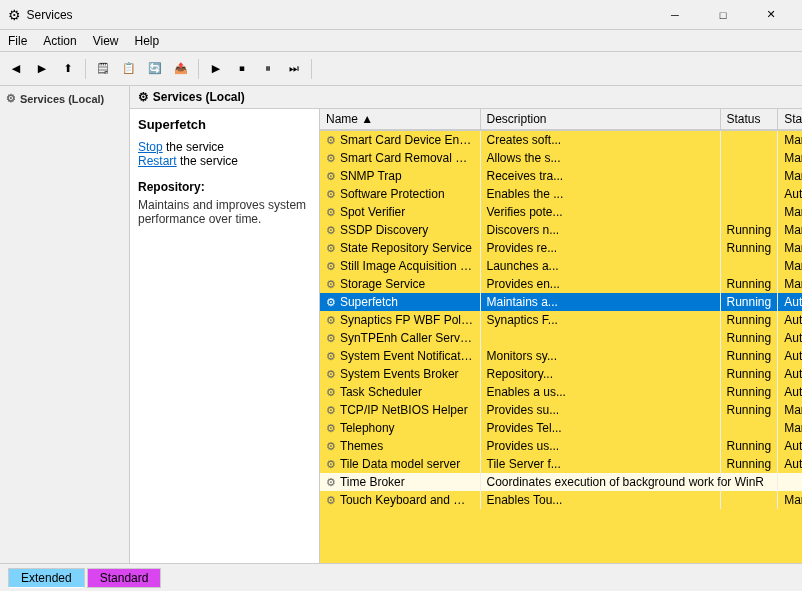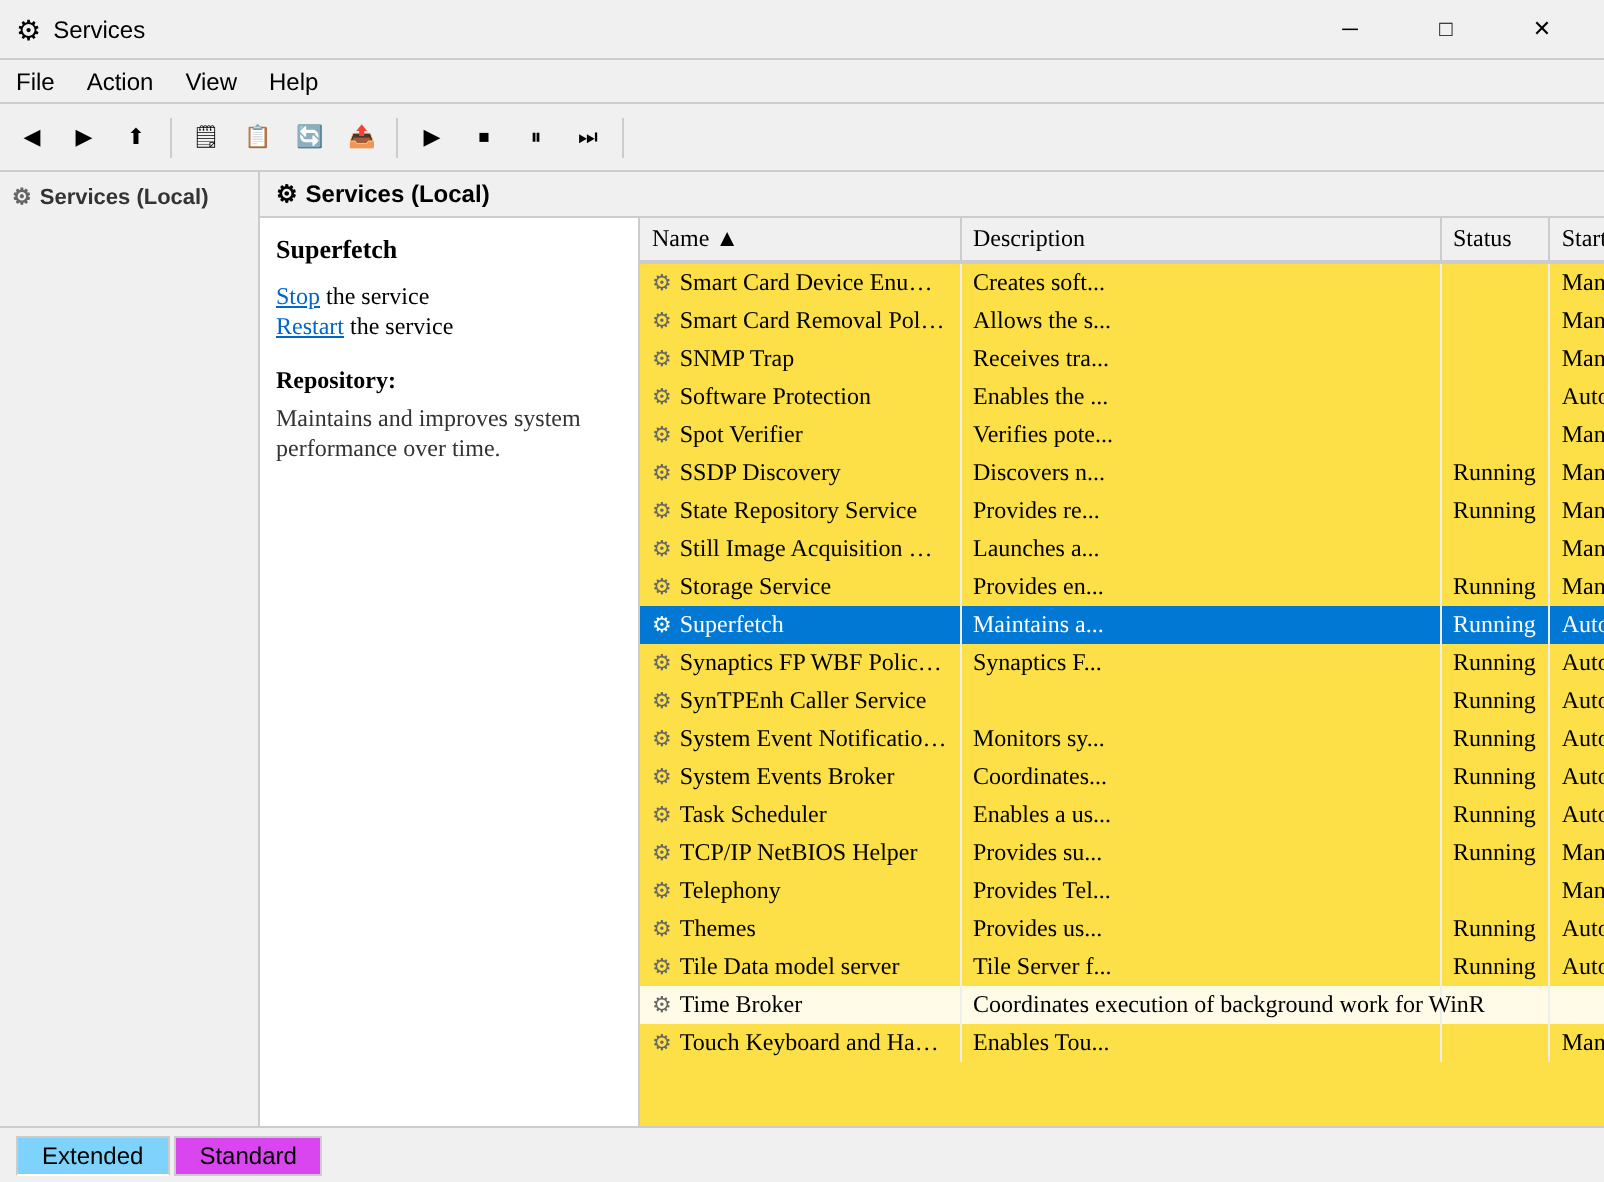--- a/index.html
+++ b/index.html
@@ -100,21 +100,20 @@
       border-bottom: 1px solid #ccc;
       font-size: 12px;
       font-weight: bold;
     }
 
     
     .split-container {
       display: flex;
       flex: 1;
       overflow: hidden;
-      font-family: Liberation Serif, serif;
     }
 
     
     .info-panel {
       width: 190px;
       padding: 8px;
       border-right: 1px solid #ccc;
       background: #fff;
       overflow-y: auto;
     }
@@ -340,21 +339,21 @@
                 <td class="col-startup">Automatic</td>
               </tr>
               <tr>
                 <td class="col-name"><span style="margin-right:4px; color: #666; font-size:11px;">⚙</span>System Event Notification S...</td>
                 <td class="col-desc">Monitors sy...</td>
                 <td class="col-status status-running">Running</td>
                 <td class="col-startup">Automatic</td>
               </tr>
               <tr>
                 <td class="col-name"><span style="margin-right:4px; color: #666; font-size:11px;">⚙</span>System Events Broker</td>
-                <td class="col-desc">Coordinates...</td>
+                <td class="col-desc">Repository...</td>
                 <td class="col-status status-running">Running</td>
                 <td class="col-startup">Automatic (T...</td>
               </tr>
               <tr>
                 <td class="col-name"><span style="margin-right:4px; color: #666; font-size:11px;">⚙</span>Task Scheduler</td>
                 <td class="col-desc">Enables a us...</td>
                 <td class="col-status status-running">Running</td>
                 <td class="col-startup">Automatic</td>
               </tr>
               <tr>

